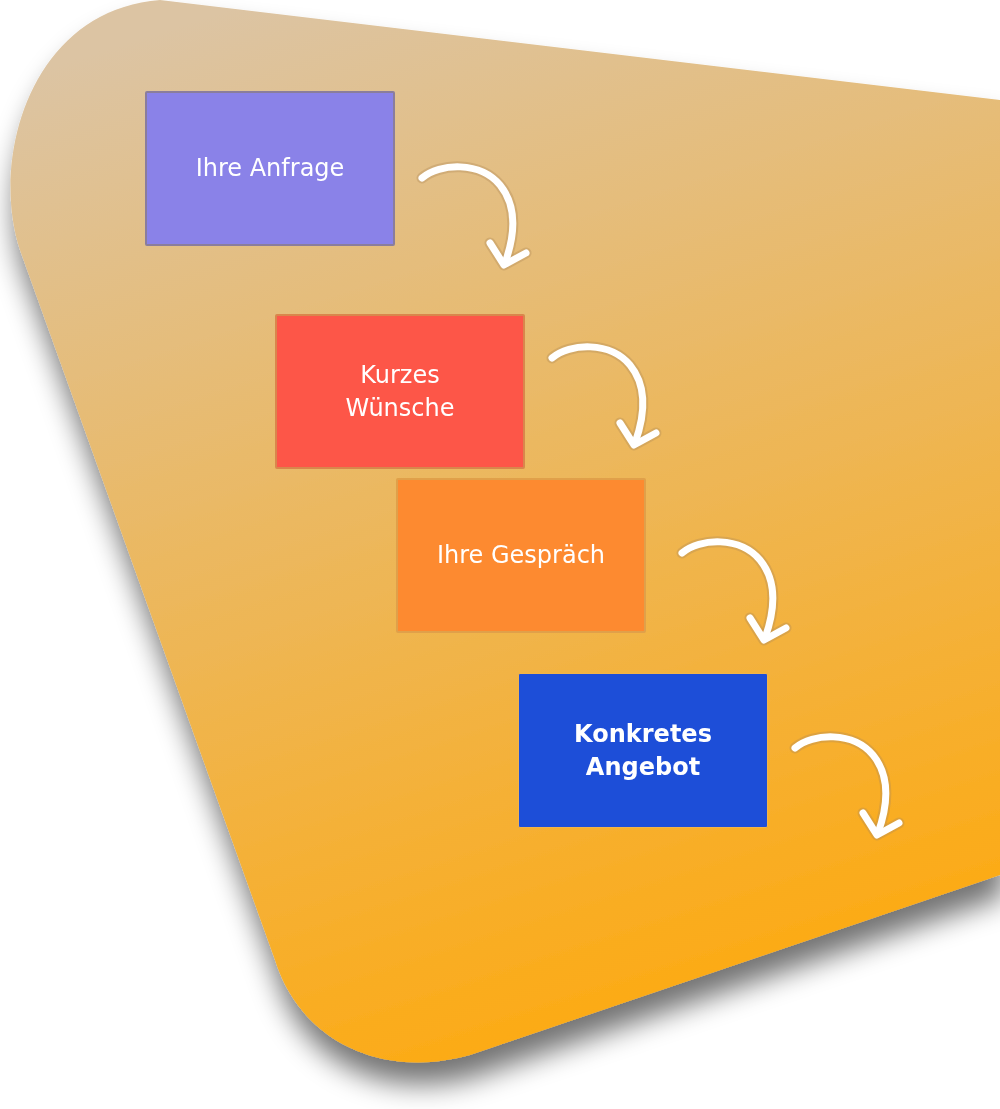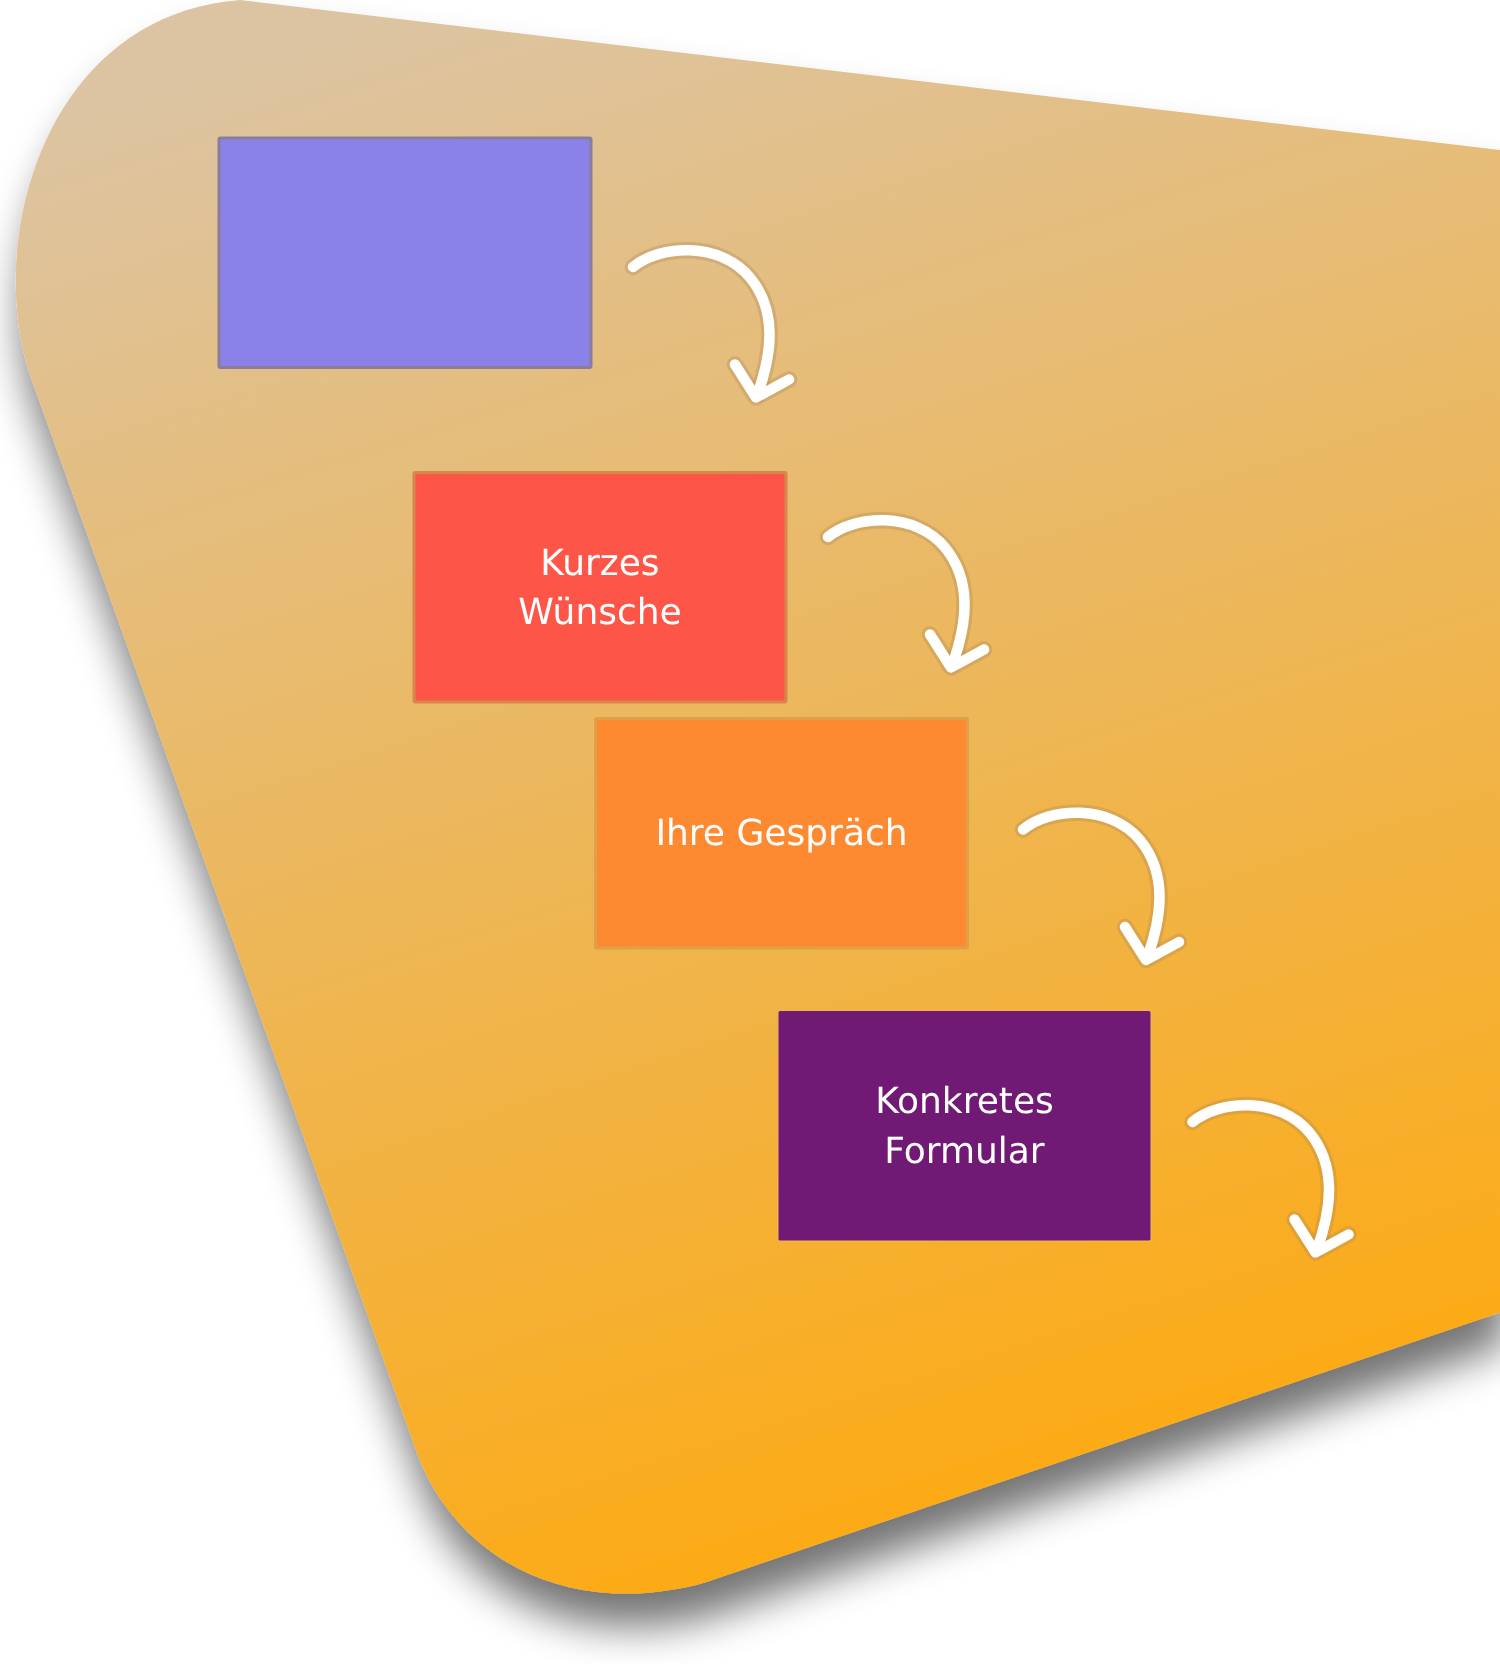--- a/index.html
+++ b/index.html
@@ -52,37 +52,38 @@
            L 1000 100
            L 1000 875
            L 470 1055
            C 380 1080 300 1040 275 960
            L 20 250
            C -10 160 30 10 160 0 Z"></path>
 </svg>
 
 <div id="step-1" class="step" style="background: rgb(138, 130, 232);">
   <div>
+    <span>Ihre Anfrage</span>
   </div>
 </div>
 <div id="step-2" class="step" style="background: rgb(253, 86, 72); margin-top: 34px;">
   <div>
     <span>Kurzes</span>
     <span>Wünsche</span>
   </div>
 </div>
 <div id="step-3" class="step" style="background: rgb(253, 138, 48);">
   <div>
     <span>Ihre Gespräch</span>
   </div>
 </div>
-<div id="step-4" class="step" style="background: #701a75;">
+<div id="step-4" class="step" style="background: #1d4ed8; font-weight: bold;">
   <div>
     <span>Konkretes</span>
-    <span>Formular</span>
+    <span>Angebot</span>
   </div>
 </div>
 
 <svg id="arrow-1" class="arrow" viewBox="0 0 130 125">
     <path d="M 12 23 C 30 8 70 6 90 30 C 108 52 105 80 95 108" fill="none" stroke="#b08a5a" stroke-width="11" stroke-linecap="round" stroke-linejoin="round" opacity="0.35"></path>
     <path d="M 80 88 L 94 110 L 116 98" fill="none" stroke="#b08a5a" stroke-width="11" stroke-linecap="round" stroke-linejoin="round" opacity="0.35"></path>
     <path d="M 12 23 C 30 8 70 6 90 30 C 108 52 105 80 95 108" fill="none" stroke="#ffffff" stroke-width="7" stroke-linecap="round" stroke-linejoin="round"></path>
     <path d="M 80 88 L 94 110 L 116 98" fill="none" stroke="#ffffff" stroke-width="7" stroke-linecap="round" stroke-linejoin="round"></path>
   </svg>
 <svg id="arrow-2" class="arrow" viewBox="0 0 130 125">

